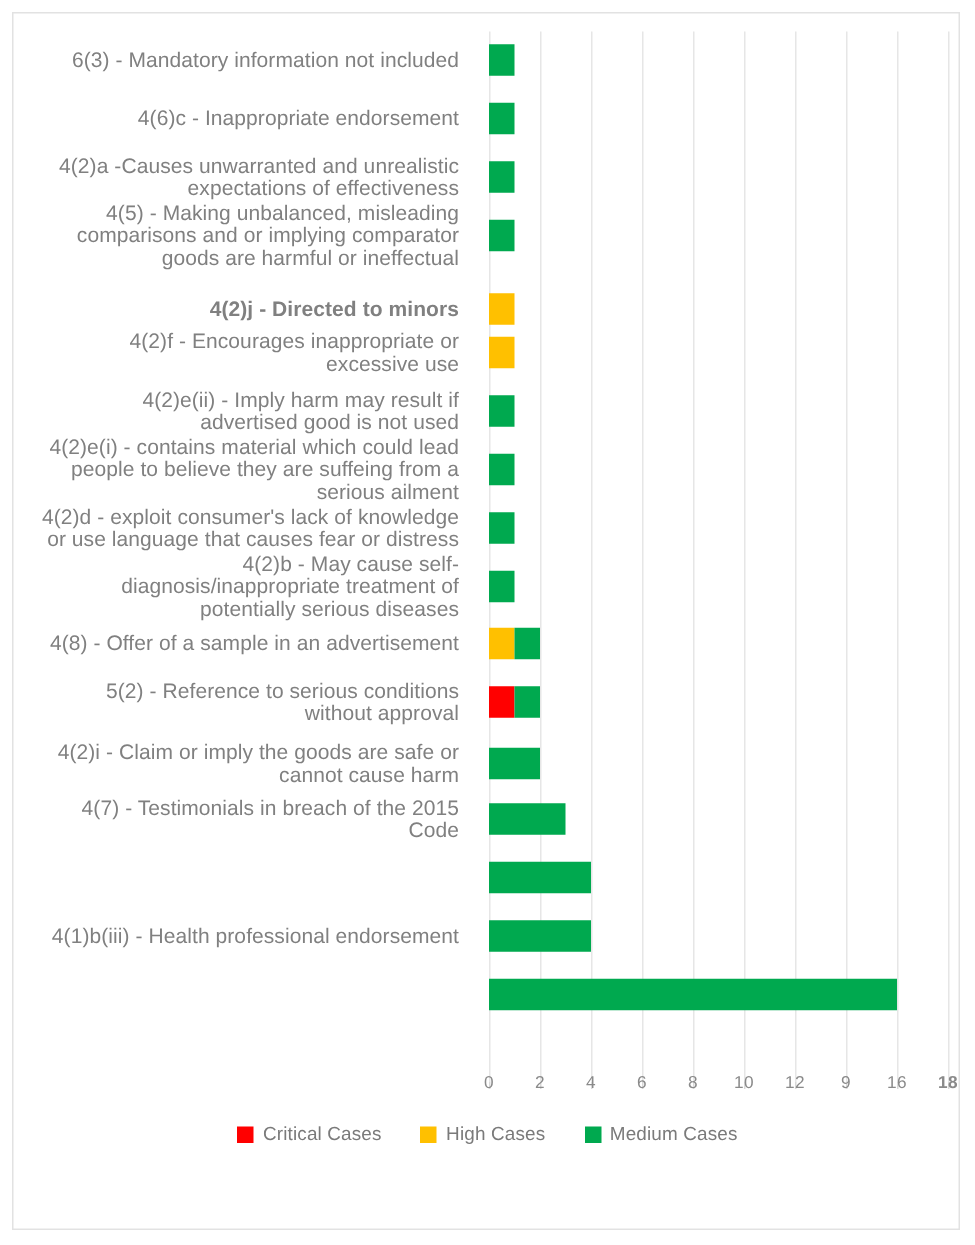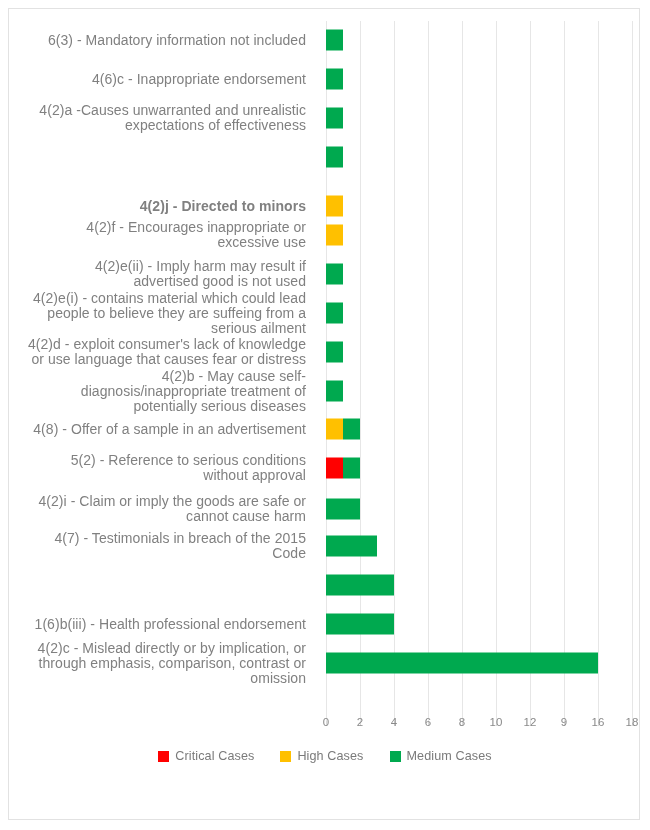--- a/index.html
+++ b/index.html
@@ -156,20 +156,21 @@
             <span class="seg" style="width: 17px; background: rgb(0, 169, 79);"></span>
           </div>
         </div>
         <div class="row" style="top: 89.8px;">
           <div class="row-label">4(2)a -Causes unwarranted and unrealistic expectations of effectiveness</div>
           <div class="bar-track">
             <span class="seg" style="width: 17px; background: rgb(0, 169, 79);"></span>
           </div>
         </div>
         <div class="row" style="top: 128.7px;">
+          <div class="row-label">4(5) - Making unbalanced, misleading comparisons and or implying comparator goods are harmful or ineffectual</div>
           <div class="bar-track">
             <span class="seg" style="width: 17px; background: rgb(0, 169, 79);"></span>
           </div>
         </div>
         <div class="row" style="top: 178px; font-weight: bold;">
           <div class="row-label">4(2)j - Directed to minors</div>
           <div class="bar-track">
             <span class="seg" style="width: 17px; background: rgb(255, 192, 0);"></span>
           </div>
         </div>
@@ -228,27 +229,26 @@
           <div class="bar-track">
             <span class="seg" style="width: 51px; background: rgb(0, 169, 79);"></span>
           </div>
         </div>
         <div class="row" style="top: 556.6px;">
           <div class="bar-track">
             <span class="seg" style="width: 68px; background: rgb(0, 169, 79);"></span>
           </div>
         </div>
         <div class="row" style="top: 595.5px;">
-          <div class="row-label">1(6)b(iii) - Health professional endorsement</div>
+          <div class="row-label">4(1)b(iii) - Health professional endorsement</div>
           <div class="bar-track">
             <span class="seg" style="width: 68px; background: rgb(0, 169, 79);"></span>
           </div>
         </div>
         <div class="row" style="top: 634.4px;">
-          <div class="row-label">4(2)c - Mislead directly or by implication, or through emphasis, comparison, contrast or omission</div>
           <div class="bar-track">
             <span class="seg" style="width: 272px; background: rgb(0, 169, 79);"></span>
           </div>
         </div>
       </div>
     <div id="xaxis-layer">
         <div class="tickmark" style="left: 317px; top: 712px;"></div>
         <div class="xtick-label" style="left: 317px;">0</div>
         <div class="tickmark" style="left: 351px; top: 712px;"></div>
         <div class="xtick-label" style="left: 351px;">2</div>
@@ -260,21 +260,21 @@
         <div class="xtick-label" style="left: 453px;">8</div>
         <div class="tickmark" style="left: 487px; top: 712px;"></div>
         <div class="xtick-label" style="left: 487px;">10</div>
         <div class="tickmark" style="left: 521px; top: 712px;"></div>
         <div class="xtick-label" style="left: 521px;">12</div>
         <div class="tickmark" style="left: 555px; top: 712px;"></div>
         <div class="xtick-label" style="left: 555px;">9</div>
         <div class="tickmark" style="left: 589px; top: 712px;"></div>
         <div class="xtick-label" style="left: 589px;">16</div>
         <div class="tickmark" style="left: 623px; top: 712px;"></div>
-        <div class="xtick-label" style="left: 623px;">18</div>
+        <div class="xtick-label" style="left: 623px; font-weight: bold;">18</div>
       </div>
   </div>
 
   <div id="legend">
       <div class="legend-item">
         <span class="legend-swatch" style="background: rgb(255, 0, 0);"></span>
         <span class="legend-label">Critical Cases</span>
       </div>
       <div class="legend-item">
         <span class="legend-swatch" style="background: rgb(255, 192, 0);"></span>

